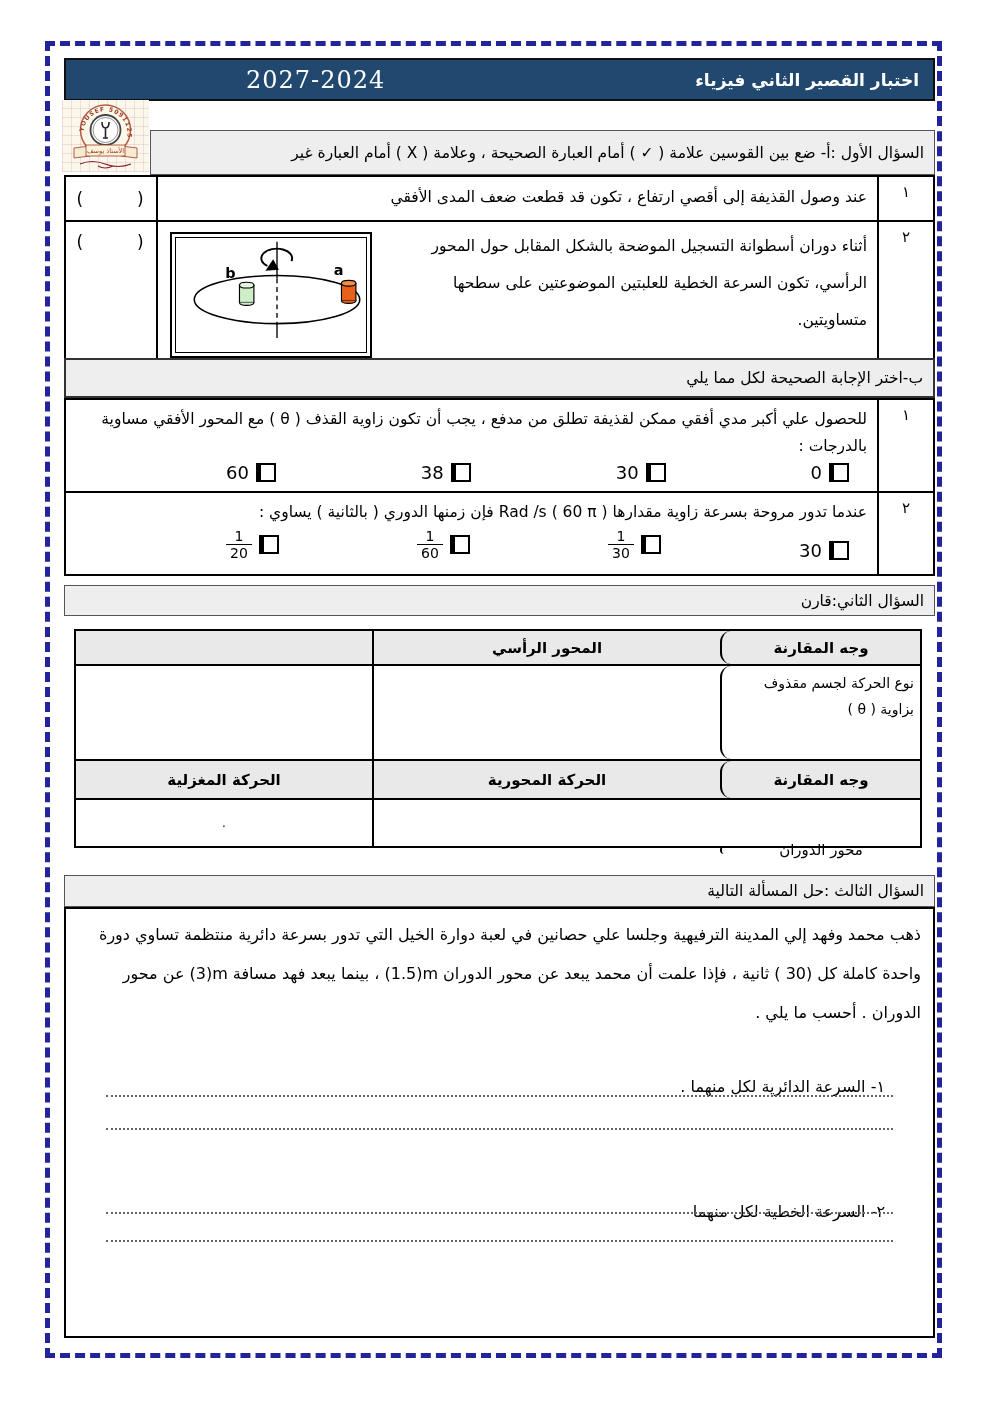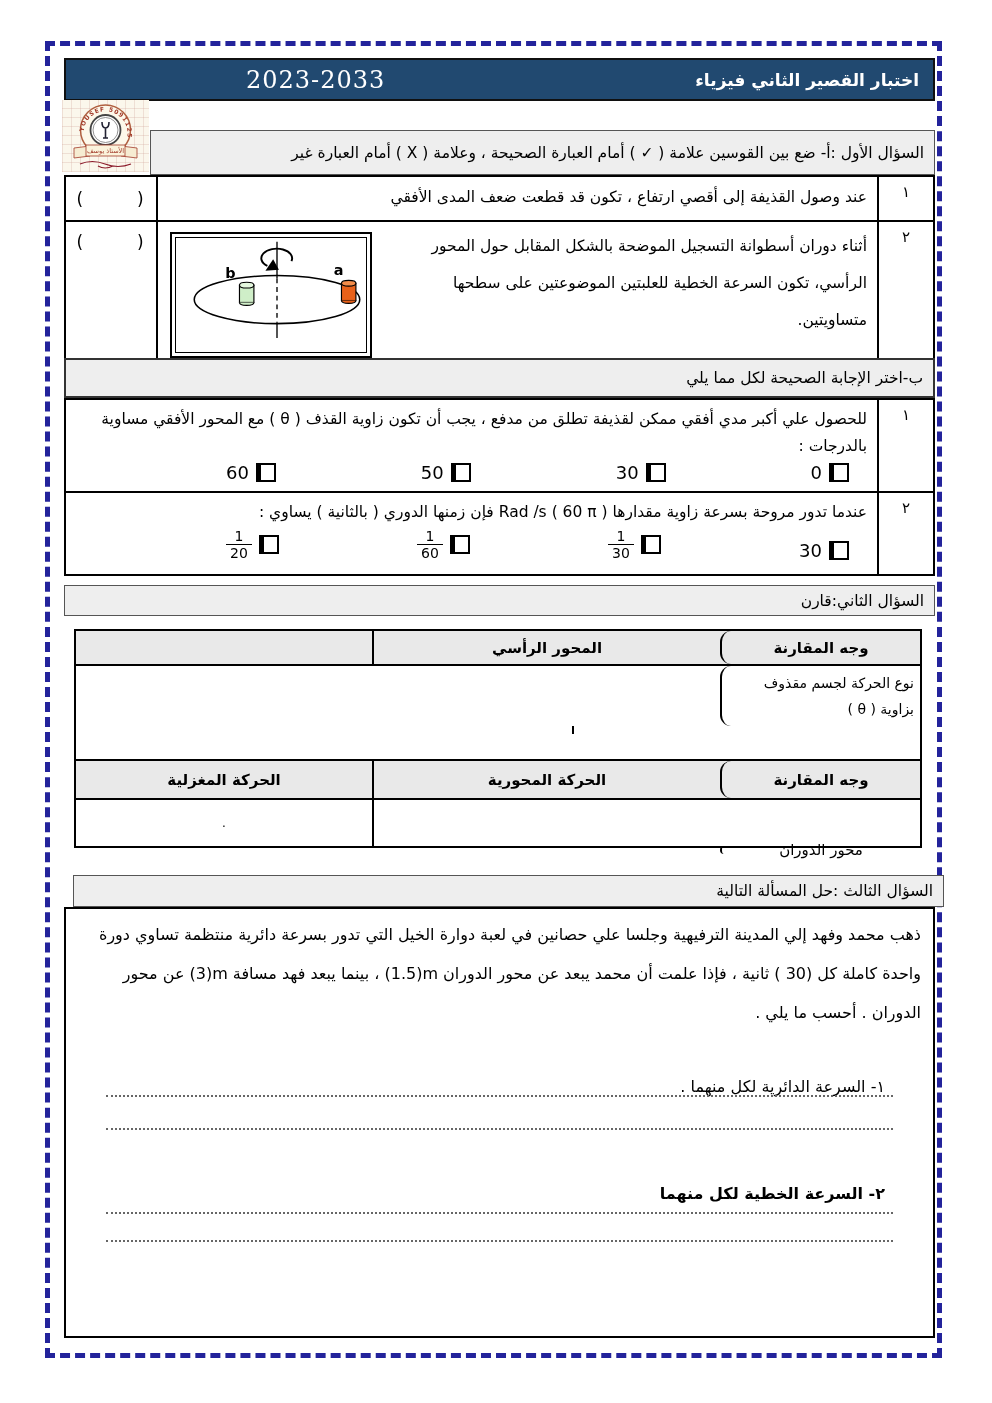--- a/index.html
+++ b/index.html
@@ -18,21 +18,21 @@
   
   .logo-box{left:62px;top:100px;width:87px;height:72px;background:#fbf7ec;
     background-image:repeating-linear-gradient(0deg,rgba(205,160,150,.28) 0 1px,transparent 1px 9px),
                      repeating-linear-gradient(90deg,rgba(205,160,150,.28) 0 1px,transparent 1px 9px);}
 
   
   .sec-hdr{background:#eeeeee;border:1px solid #555;direction:rtl;display:flex;align-items:center;padding:0 10px;font-size:15.5px;}
   .partA{left:150px;top:130px;width:785px;height:45px;}
   .partB{left:64px;top:358px;width:871px;height:40px;border-width:2px;border-color:#333;}
   .q2hdr{left:64px;top:585px;width:871px;height:31px;}
-  .q3hdr{left:64px;top:875px;width:871px;height:32px;margin-left:9px;}
+  .q3hdr{left:64px;top:875px;width:871px;height:32px;}
 
   
   .blk-table{border:2px solid #000;background:#fff;}
   .stmt-table{left:64px;top:175px;width:871px;}
   .mcq-table{left:64px;top:398px;width:871px;}
   .t-row{display:flex;direction:rtl;}
   .t-row+.t-row{border-top:2px solid #000;}
   .c-num{width:54px;border-left:2px solid #000;display:flex;justify-content:center;padding-top:6px;font-size:15px;}
   .c-text{flex:1;border-left:2px solid #000;padding:4px 10px;font-size:15.5px;direction:rtl;}
   .c-ans{width:90px;display:flex;justify-content:center;font-size:17px;letter-spacing:2px;}
@@ -56,21 +56,21 @@
 
   
   .cmp-table{left:74px;top:629px;width:848px;border:2px solid #000;direction:rtl;background:#fff;}
   .cmp-row{display:flex;direction:rtl;}
   .cmp-row+.cmp-row{border-top:2px solid #000;}
   .cmp-hdr{background:#e9e9e9;font-weight:bold;font-size:15px;}
   .cc1{width:186px;border-left:2px solid #000;display:flex;align-items:center;justify-content:center;text-align:center;padding:4px 6px;border-radius:11px;}
   .cc2{width:334px;border-left:2px solid #000;display:flex;align-items:center;justify-content:center;padding:4px 6px;}
   .cc3{flex:1;display:flex;align-items:center;justify-content:center;padding:4px 6px;}
   .r-h1{height:33px;}
-  .r-b1{height:93px;flex-direction:column;}
+  .r-b1{height:93px;}
   .r-h2{height:37px;}
   .r-b2{height:46px;}
   .r-b1 .cc1{align-items:flex-start;justify-content:flex-start;text-align:right;font-weight:normal;font-size:14px;line-height:26px;}
   .r-b2 .cc1{font-weight:normal;font-size:15px;margin-top:46px;}
   .tiny-dot{font-size:12px;}
 
   
   .q3body{left:64px;top:907px;width:871px;height:431px;border:2px solid #000;background:#fff;}
   .q3problem{position:absolute;top:6px;right:12px;left:12px;direction:rtl;font-size:16px;line-height:39px;text-align:right;}
   .q3item{position:absolute;right:48px;direction:rtl;font-size:16px;margin-top:40px;}
@@ -78,21 +78,21 @@
 </style>
 </head>
 <body>
 
 <div class="page">
 
   <div class="abs frame"></div>
 
   <div class="abs header-bar">
     <span class="header-title">اختبار القصير الثاني فيزياء</span>
-    <span class="header-year">2023-2033</span>
+    <span class="header-year">2027-2024</span>
   </div>
 
   <div class="abs logo-box">
     <svg width="87" height="72" viewBox="0 0 87 72">
       <defs>
         <path id="arcTop" d="M 22 38 A 22 22 0 1 1 65 38"></path>
       </defs>
       <circle cx="43.5" cy="30" r="25" fill="#fdf8ea" stroke="#b06040" stroke-width="1.5"></circle>
       <circle cx="43.5" cy="30" r="15" fill="#ffffff" stroke="#444" stroke-width="1.8"></circle>
       <circle cx="43.5" cy="30" r="12.5" fill="none" stroke="#777" stroke-width="0.8"></circle>
@@ -160,21 +160,21 @@
         <div class="opts">
           <span class="opt">
               <span>0</span>
               <span class="cbx"></span>
             </span>
           <span class="opt">
               <span>30</span>
               <span class="cbx"></span>
             </span>
           <span class="opt">
-              <span>50</span>
+              <span>38</span>
               <span class="cbx"></span>
             </span>
           <span class="opt">
               <span>60</span>
               <span class="cbx"></span>
             </span>
         </div>
       </div>
     </div>
     <div class="t-row mcq2">
@@ -242,18 +242,18 @@
 
   <div class="abs sec-hdr q3hdr">
     <span>السؤال الثالث :حل المسألة التالية</span>
   </div>
 
   <div class="abs q3body">
     <div class="q3problem">ذهب محمد وفهد  إلي المدينة الترفيهية وجلسا علي حصانين في لعبة دوارة الخيل التي تدور بسرعة دائرية منتظمة تساوي دورة واحدة كاملة كل (30 ) ثانية ، فإذا علمت أن محمد يبعد عن محور الدوران ⁦(1.5)m⁩ ، بينما يبعد فهد مسافة ⁦(3)m⁩  عن محور الدوران . أحسب ما يلي  .</div>
     <div class="q3item" style="top:128px;">١- السرعة الدائرية لكل منهما  .</div>
     <div class="dotline" style="top:186px;"></div>
     <div class="dotline" style="top:219px;"></div>
-    <div class="q3item" style="top:235px;font-weight:bold;">٢-  السرعة الخطية لكل منهما</div>
+    <div class="q3item" style="top:253px;">٢-  السرعة الخطية لكل منهما</div>
     <div class="dotline" style="top:303px;"></div>
     <div class="dotline" style="top:331px;"></div>
   </div>
 
 </div>
 
 </body></html>

